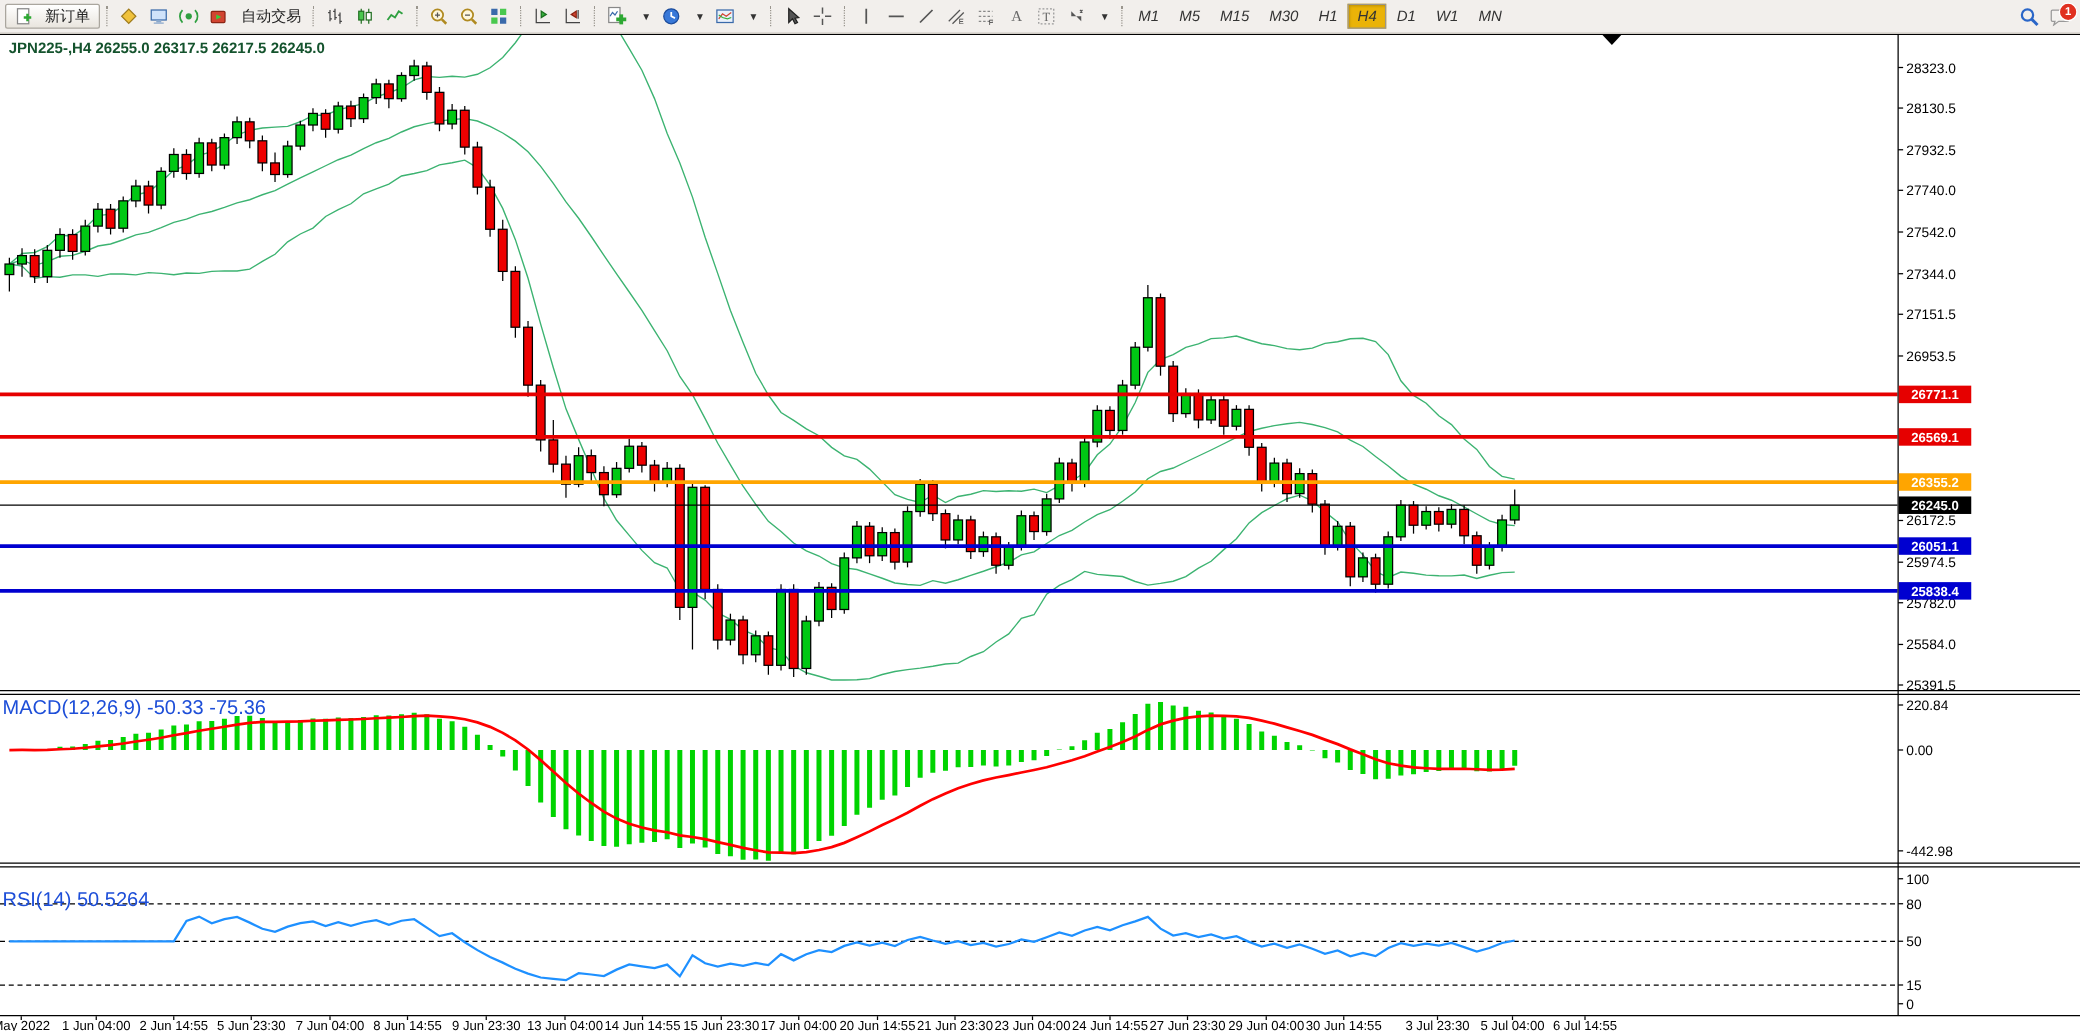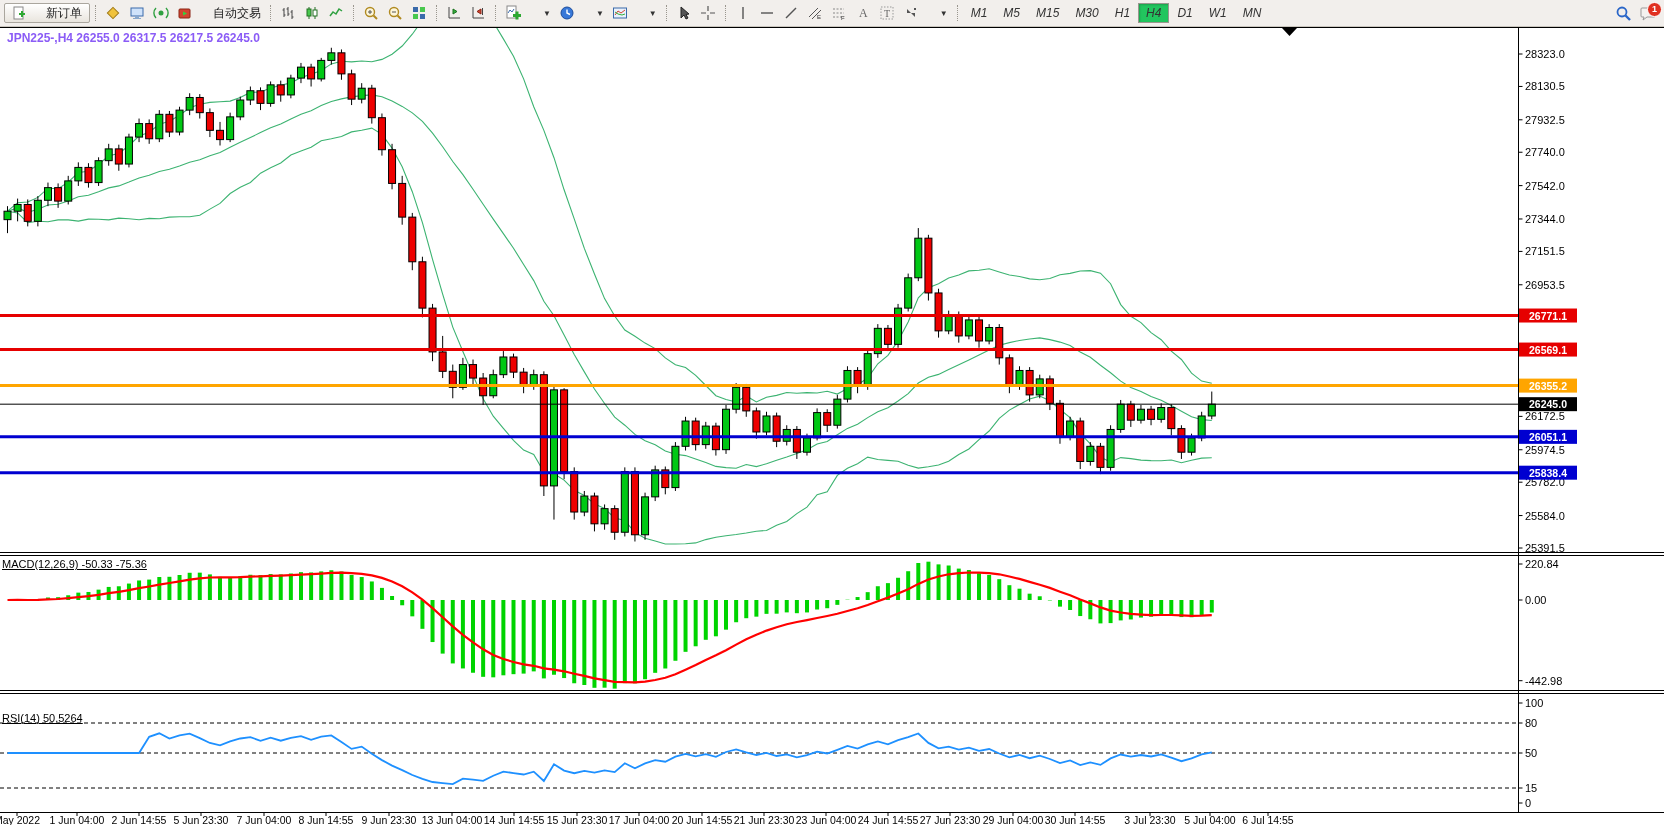--- a/index.html
+++ b/index.html
@@ -1,32 +1,32 @@
 <!DOCTYPE html>
 <html><head>
 <meta charset="utf-8">
 <style>
   html,body{margin:0;padding:0;width:1664px;height:825px;overflow:hidden;background:#fff;
     font-family:"Liberation Sans",sans-serif;}
   #chart-svg{position:absolute;left:0;top:0;z-index:1;}
   .toolbar{position:absolute;left:0;top:0;right:0;height:26px;background:#f2efec;
     border-bottom:1px solid #c9c5bd;display:flex;align-items:center;padding:0 4px;z-index:10;}
-  .tbtn{height:20px;display:flex;align-items:center;justify-content:center;gap:20px;
+  .tbtn{height:20px;display:flex;align-items:center;justify-content:center;gap:10px;
     background:transparent;border:1px solid transparent;padding:0 3px;font-size:12px;color:#222;cursor:default;}
   .tbtn.raised{border:1px solid #aaa69e;background:linear-gradient(#ffffff,#e9e5de);border-radius:2px;padding:0 7px;}
   .sep{width:0;border-left:1px dotted #9a968e;height:16px;margin:0 5px;}
   .caret{font-size:8px;color:#333;margin-left:1px;}
   .tf-btn{height:20px;padding:0 7px;font-size:12px;color:#333;border:1px solid transparent;background:transparent;font-style:italic;}
-  .tf-btn.active{border:1px solid #9a968e;background:#22c55e;box-shadow:inset 1px 1px 2px rgba(0,0,0,.18);}
+  .tf-btn.active{border:1px solid #9a968e;background:#eab308;box-shadow:inset 1px 1px 2px rgba(0,0,0,.18);}
   .spacer{flex:1;}
   .notif{position:relative;width:24px;height:20px;display:flex;align-items:center;justify-content:center;}
   .notif .badge{position:absolute;top:-1px;right:-2px;background:#e03020;color:#fff;font-size:9px;font-weight:bold;
     border-radius:8px;min-width:13px;height:13px;line-height:13px;text-align:center;border:1px solid #fff;}
-  .ohlc-title{position:absolute;left:7px;top:31px;font-size:12px;font-weight:bold;color:#8b5cf6;z-index:5;}
-  .pane-label{position:absolute;left:2px;font-size:11px;color:#000000;z-index:5;text-decoration:underline;}
+  .ohlc-title{position:absolute;left:7px;top:31px;font-size:12px;font-weight:bold;color:#14532d;z-index:5;}
+  .pane-label{position:absolute;left:2px;font-size:16px;color:#1d4ed8;z-index:5;}
   .macd-label{top:558px;}
   .rsi-label{top:712px;}
 </style>
 </head>
 <body>
 
 <svg id="chart-svg" width="1664" height="825">
     <rect x="0" y="27.5" width="1664" height="797.5" fill="#fff"></rect>
     <defs>
       <clipPath id="mainClip">

